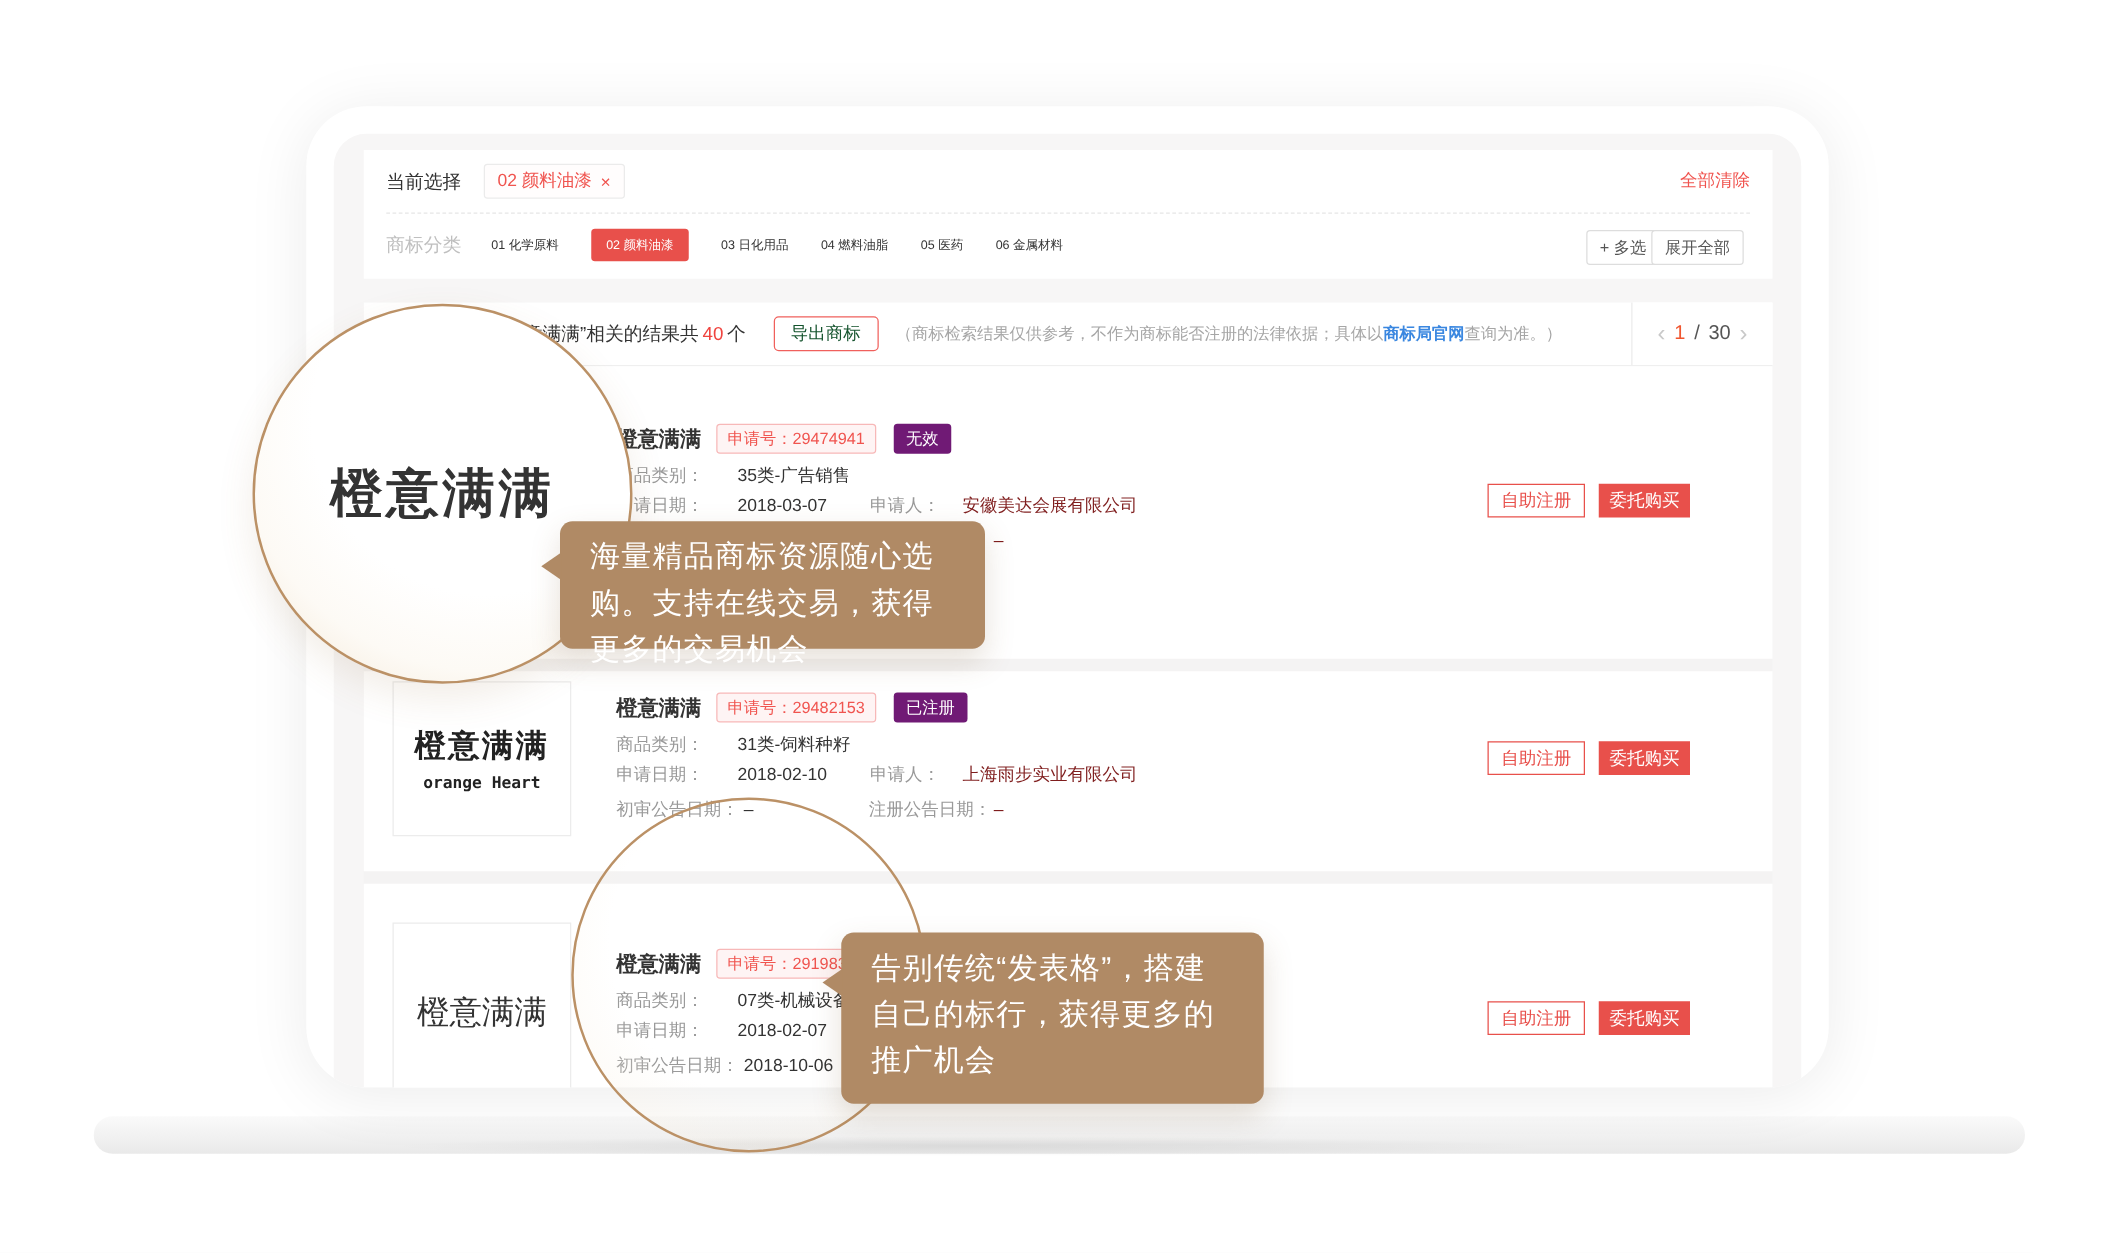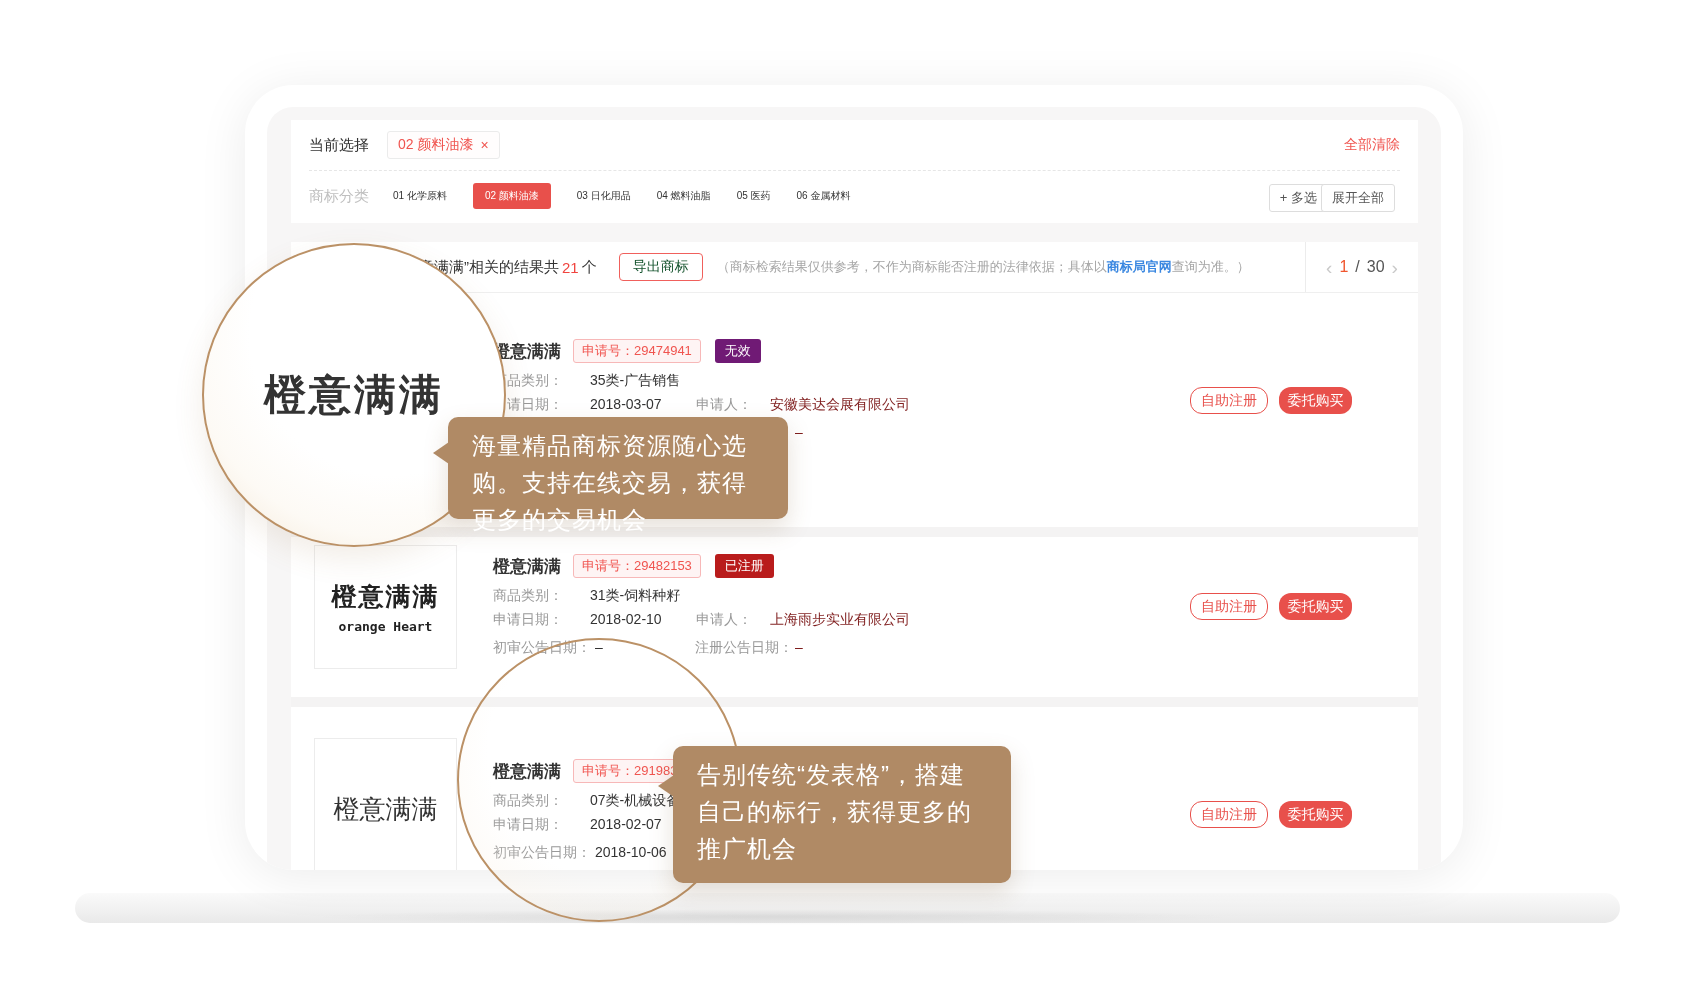--- a/index.html
+++ b/index.html
@@ -73,38 +73,38 @@
   .details{position:absolute;left:202px;width:760px;}
   .row1 .details{top:46px;}
   .row2 .details{top:17px;}
   .row3 .details{top:52px;}
   .name-line{display:flex;align-items:center;height:24px;}
   .tm-name{font-size:17px;font-weight:700;color:#333;}
   .app-tag{margin-left:12px;font-size:13px;color:#f0544f;background:#fef4f4;border:1px solid #f7b8b8;
            border-radius:3px;padding:2px 8px;white-space:nowrap;}
   .badge{margin-left:14px;font-size:13px;color:#fff;border-radius:3px;padding:3px 10px;}
   .badge.invalid{background:#701a75;}
-  .badge.registered{background:#b91c1c;}
+  .badge.registered{background:#701a75;}
   .meta{position:absolute;left:0;height:20px;font-size:14px;width:740px;}
   .meta .ml{position:absolute;left:0;color:#999;}
   .meta .mv{position:absolute;left:97px;color:#333;}
   .meta .ml2{position:absolute;left:203px;color:#999;}
   .meta .mv2{position:absolute;left:277px;color:#7f1d1d;}
   .meta.m3 .mv{left:102px;}
   .meta.m3 .ml2{left:202px;}
   .meta.m3 .mv2{left:302px;}
   .meta.m1{top:33px;}
   .meta.m2{top:57px;}
   .meta.m3{top:85px;}
 
   .actions{position:absolute;right:66px;display:flex;}
   .row1 .actions{top:94px;}
   .row2 .actions{top:56px;}
   .row3 .actions{top:94px;}
-  .btn{height:27px;line-height:27px;border-radius:12px;font-size:14px;text-align:center;cursor:pointer;white-space:nowrap;}
+  .btn{height:27px;line-height:27px;border-radius:0;font-size:14px;text-align:center;cursor:pointer;white-space:nowrap;}
   .btn.outline{width:78px;border:1px solid #e8504b;color:#e8504b;background:#fff;box-sizing:border-box;line-height:25px;}
   .btn.solid{width:73px;background:#e8504b;color:#fff;margin-left:11px;}
 
   
   .circle{position:absolute;border-radius:50%;border:2px solid #bb9166;z-index:4;}
   .c1{left:202px;top:243px;width:300px;height:300px;
       background:radial-gradient(circle at 62% 30%,#ffffff 50%,#fdfaf5 72%,#f5ebdb 92%,#eedfc6 100%);
       box-shadow:0 12px 30px rgba(150,110,60,.12);display:flex;align-items:center;justify-content:center;}
   .c2{left:457px;top:638px;width:280px;height:280px;
       background:radial-gradient(circle at 55% 40%,rgba(255,255,255,0) 55%,rgba(250,243,232,.45) 84%,rgba(240,226,202,.75) 100%);}
@@ -153,21 +153,21 @@
           <span class="cat">06 金属材料</span>
           <span class="mini-btn multi">+ 多选</span>
           <span class="mini-btn expand">展开全部</span>
         </div>
       </div>
 
       <div class="panel results-panel">
         <div class="results-header">
           <div class="summary">
             <span>已为您检索到“橙意满满”相关的结果共</span>
-              <span class="count">21</span>
+              <span class="count">40</span>
               <span> 个</span>
             <span class="export-btn">导出商标</span>
             <span class="disclaimer"><span>（商标检索结果仅供参考，不作为商标能否注册的法律依据；具体以</span><a class="gov-link">商标局官网</a><span>查询为准。）</span></span>
           </div>
           <div class="pagination">
             <span class="pg-arrow">‹</span>
             <span class="pg-cur">1</span>
             <span class="pg-sep">/</span>
             <span class="pg-total">30</span>
             <span class="pg-arrow">›</span>

